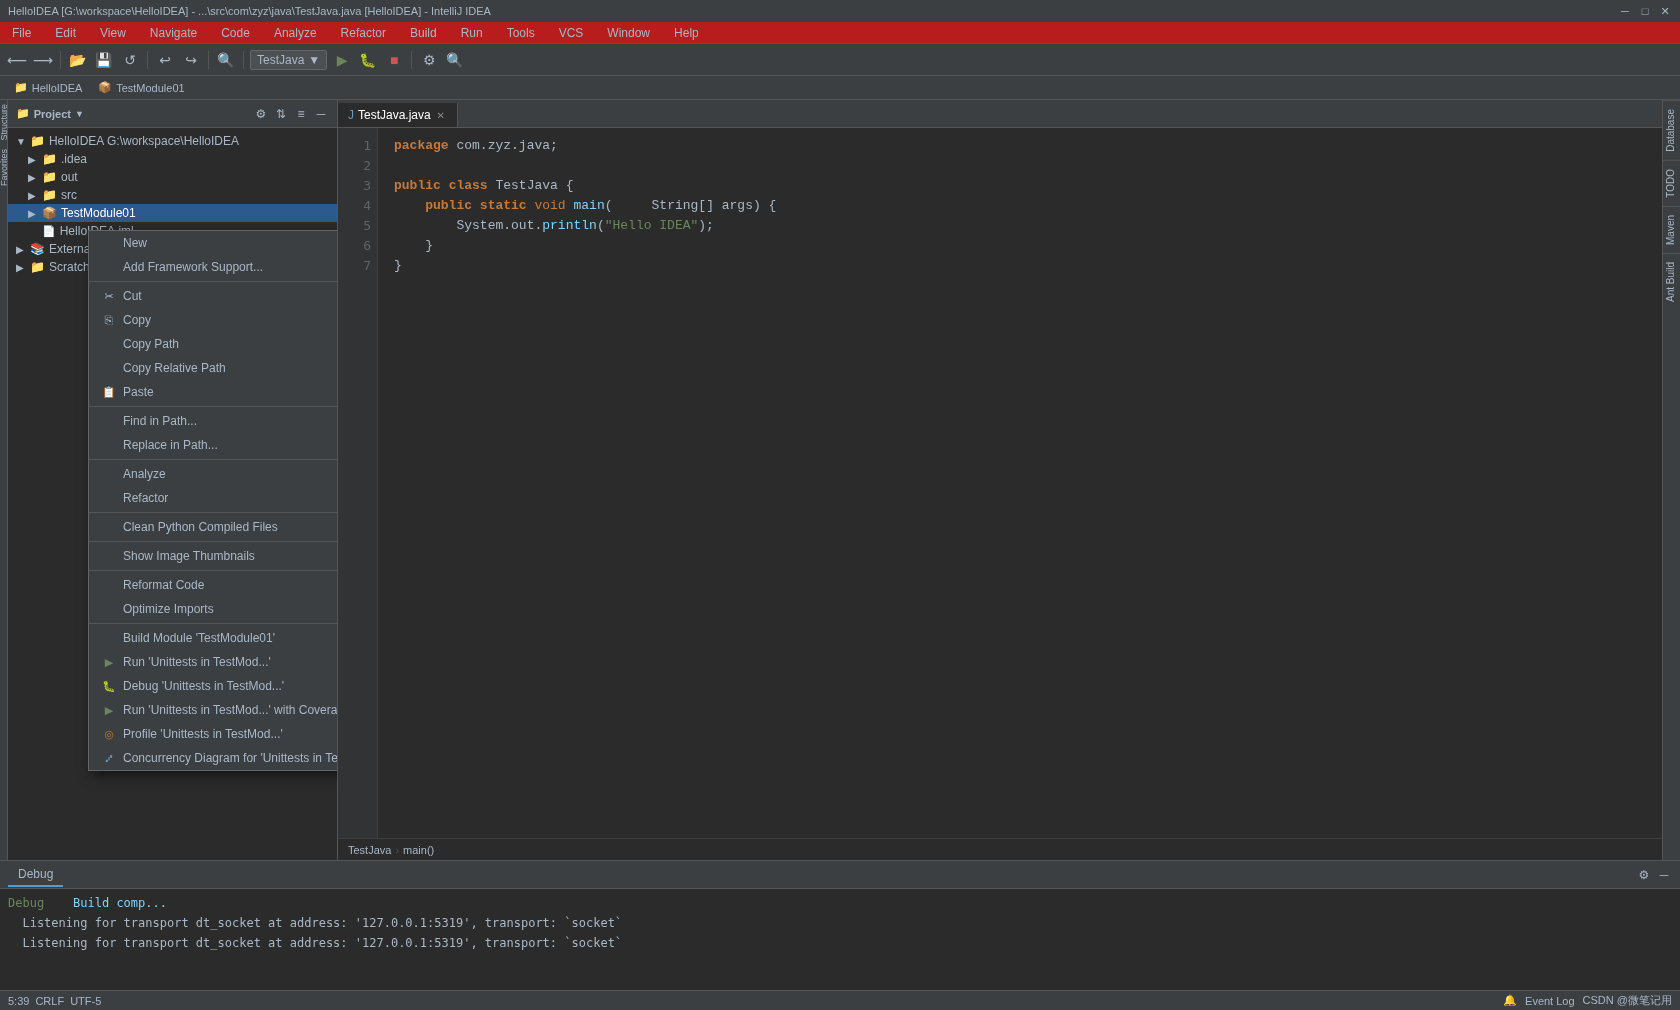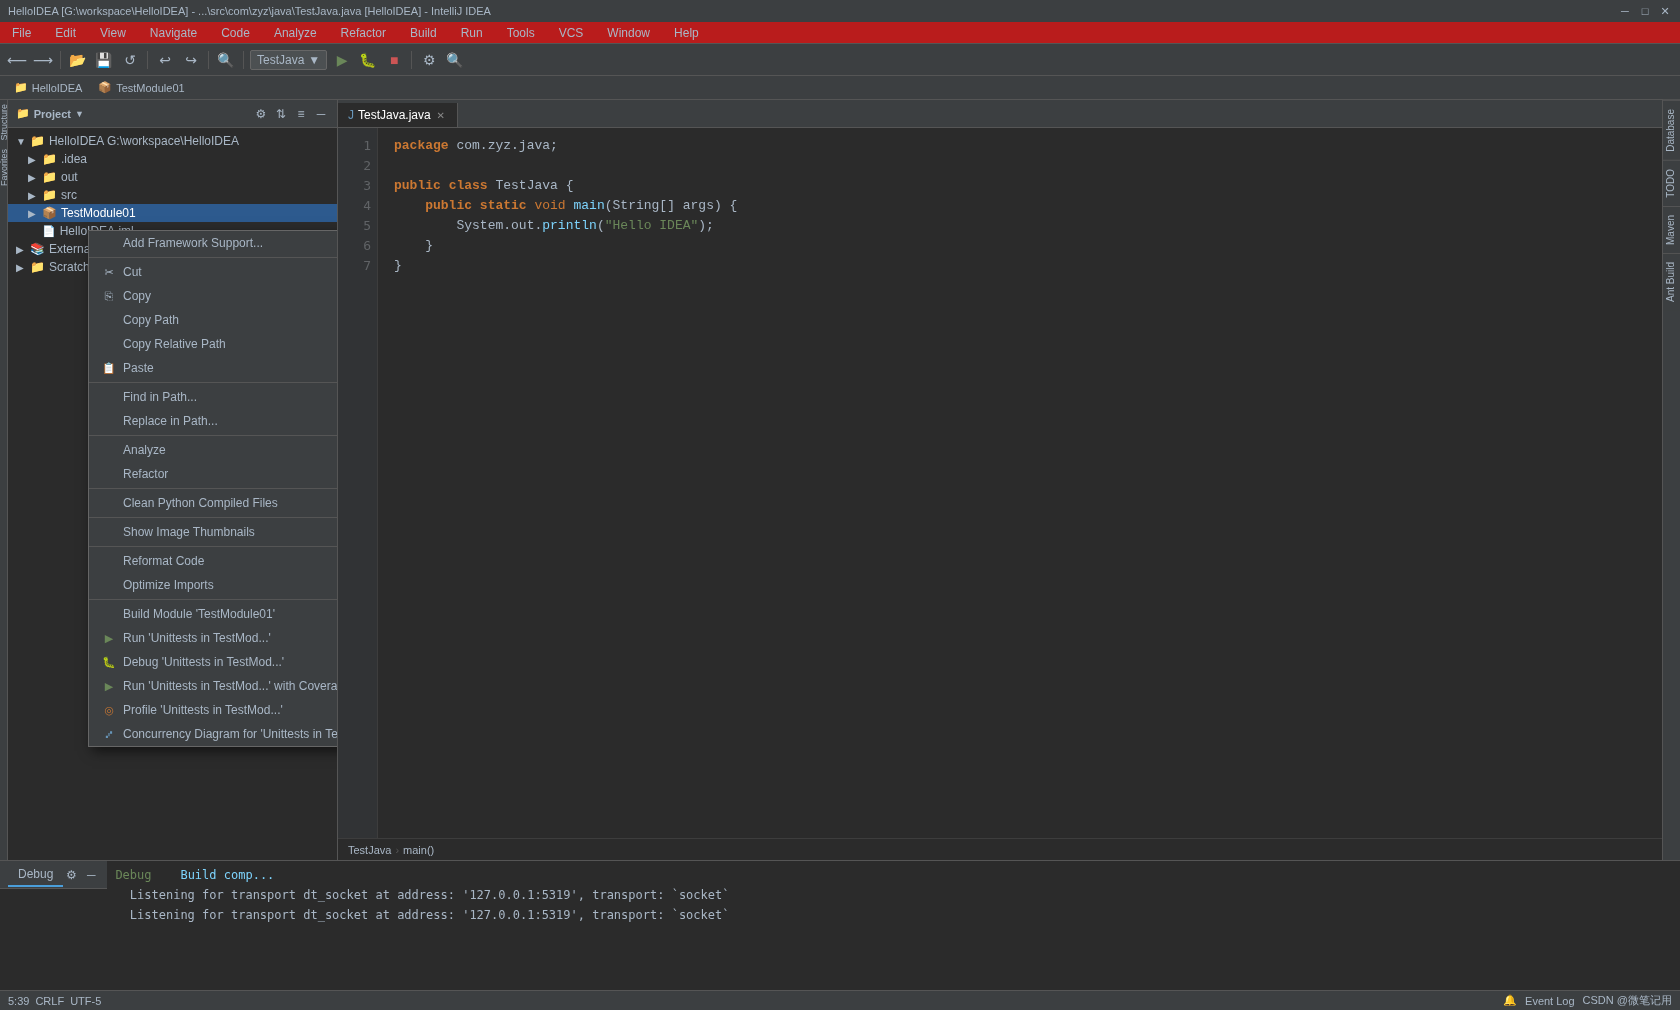--- a/index.html
+++ b/index.html
@@ -294,41 +294,42 @@
       overflow: hidden;
     }
     .kw { color: #cc7832; font-weight: bold; }
     .kw2 { color: #cc7832; }
     .str { color: #6a8759; }
     .fn { color: #7dd3fc; }
     .pkg { color: #a9b7c6; }
     .cls { color: #a9b7c6; }
     .sys { color: #a9b7c6; }
     .out-method { color: #a9b7c6; }
-    .type { color: #a9b7c6; }
+    .type { color: #a9b7c6; margin-left: 39px; }
 
     #breadcrumb-bar {
       height: 22px;
       background: #2b2b2b;
       border-top: 1px solid #3d3d3d;
       display: flex;
       align-items: center;
       padding: 0 10px;
       font-size: 11px;
       color: #888;
       gap: 4px;
     }
     .bread-arrow { color: #555; }
 
     
     #bottom-panel {
       height: 130px;
       background: #2b2b2b;
       border-top: 1px solid #555;
       display: flex;
+      flex-direction: column;
     }
     #bottom-panel-tabs {
       background: #3c3f41;
       height: 28px;
       display: flex;
       align-items: center;
       border-bottom: 1px solid #555;
       padding: 0 8px;
     }
     .bottom-tab {
@@ -528,20 +529,27 @@
         <span class="folder-icon">📁</span>
         <span>Scratches and Consoles</span>
       </div>
     </div>
 
     <div id="context-menu-overlay">
       <div id="context-menu">
         <div class="ctx-item">
           <div class="ctx-item-left">
             <div class="ctx-icon"></div>
+            <span>New</span>
+          </div>
+
+        </div>
+        <div class="ctx-item">
+          <div class="ctx-item-left">
+            <div class="ctx-icon"></div>
             <span>Add Framework Support...</span>
           </div>
         </div>
         <div class="ctx-separator"></div>
         <div class="ctx-item">
           <div class="ctx-item-left">
             <div class="ctx-icon">✂</div>
             <span>Cut</span>
           </div>
 

